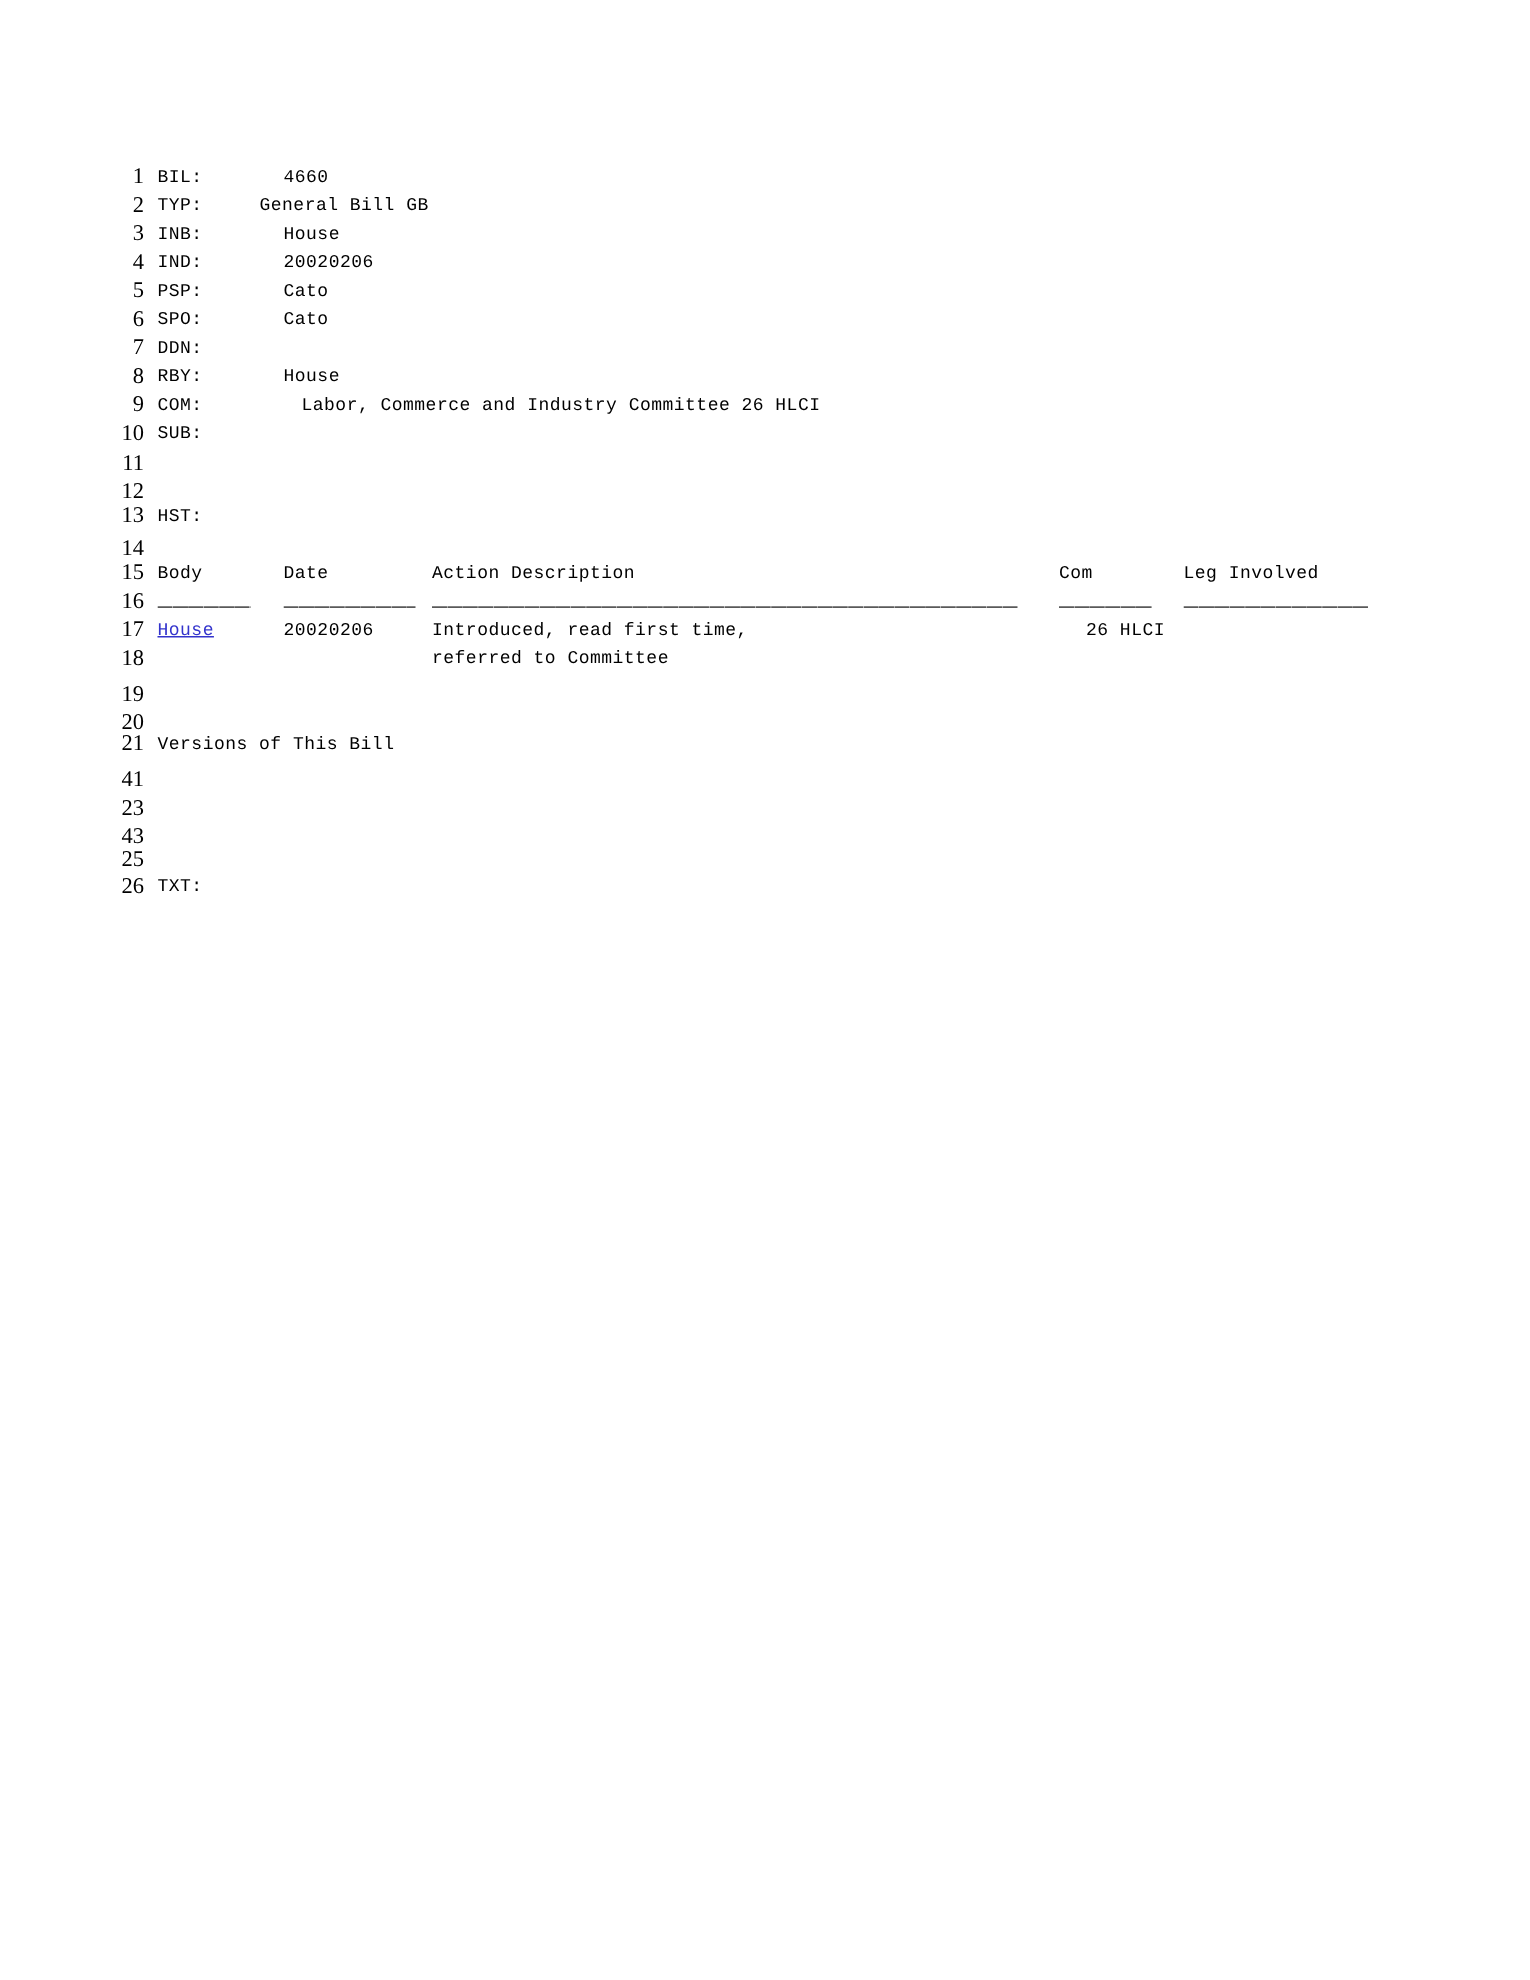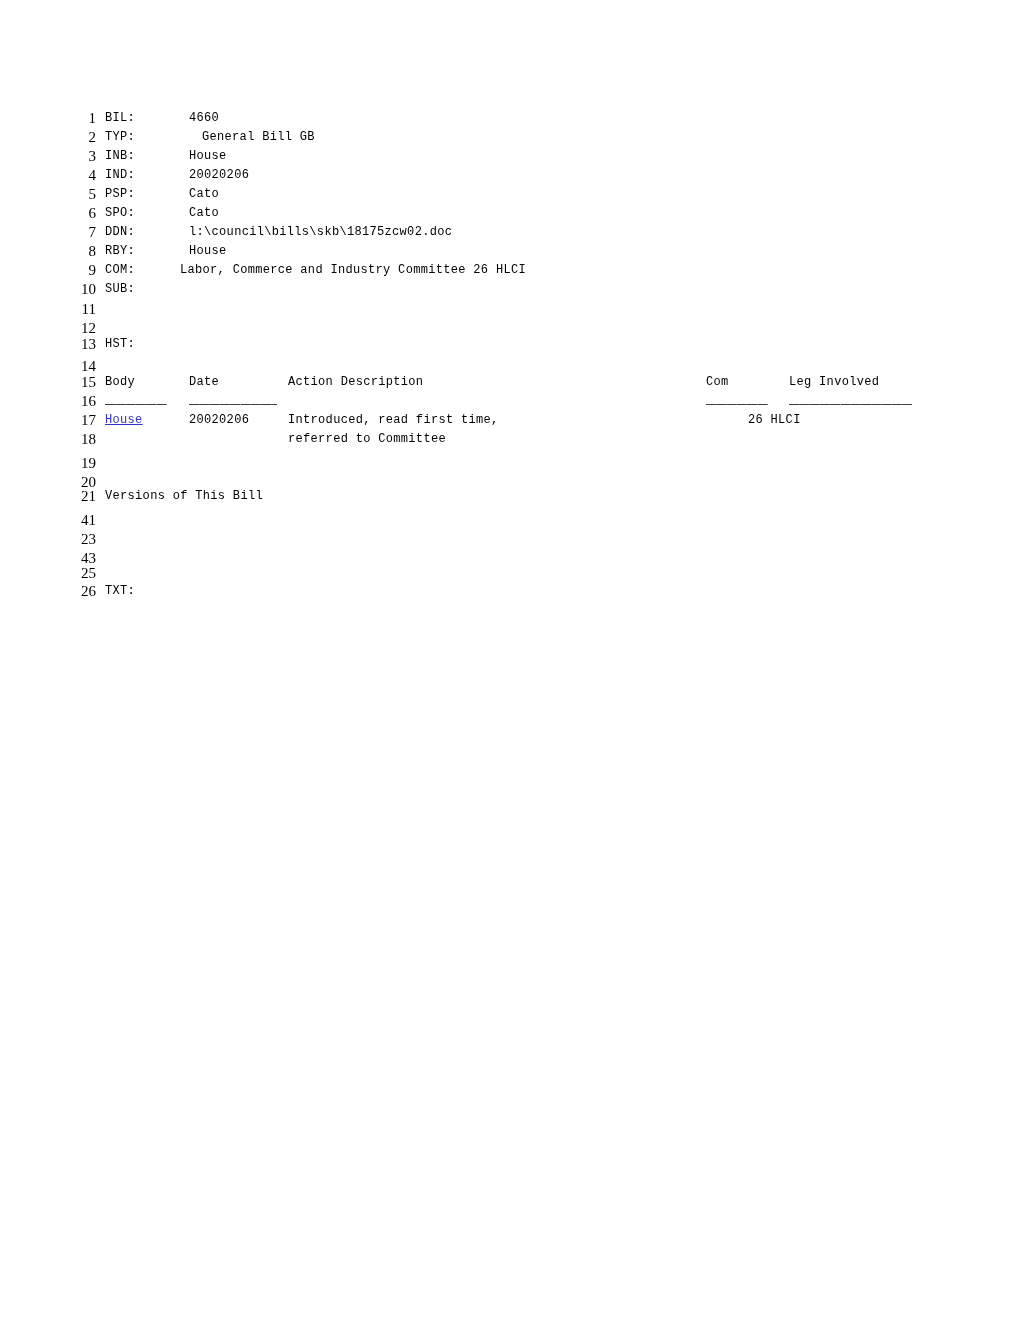--- a/index.html
+++ b/index.html
@@ -97,62 +97,62 @@
   <div class="lineno" style="top:513px">41</div>
   <div class="lineno" style="top:532px">23</div>
   <div class="lineno" style="top:551px">43</div>
   <div class="lineno" style="top:566px">25</div>
   <div class="lineno" style="top:584px">26</div>
 
   <div class="dline" style="top:110px"><span>BIL:</span></div>
   <div class="dline" style="top:110px; left:189px">4660</div>
 
   <div class="dline" style="top:129px"><span>TYP:</span></div>
-  <div class="dline" style="top:129px; left:202px">General Bill GB</div>
+  <div class="dline" style="top:129px; left:173px">General Bill GB</div>
 
   <div class="dline" style="top:148px"><span>INB:</span></div>
   <div class="dline" style="top:148px; left:189px">House</div>
 
   <div class="dline" style="top:167px"><span>IND:</span></div>
   <div class="dline" style="top:167px; left:189px">20020206</div>
 
   <div class="dline" style="top:186px"><span>PSP:</span></div>
   <div class="dline" style="top:186px; left:189px">Cato</div>
 
   <div class="dline" style="top:205px"><span>SPO:</span></div>
   <div class="dline" style="top:205px; left:189px">Cato</div>
 
   <div class="dline" style="top:224px"><span>DDN:</span></div>
-  <div class="dline" style="top:224px; left:189px">l:\council\bills\skb\18175zcw02.doc</div>
 
   <div class="dline" style="top:243px"><span>RBY:</span></div>
   <div class="dline" style="top:243px; left:189px">House</div>
 
   <div class="dline" style="top:262px"><span>COM:</span></div>
-  <div class="dline" style="top:262px; left:180px">Labor, Commerce and Industry Committee 26 HLCI</div>
+  <div class="dline" style="top:262px; left:201px">Labor, Commerce and Industry Committee 26 HLCI</div>
 
   <div class="dline" style="top:281px"><span>SUB:</span></div>
 
   <div class="dline" style="top:336px">HST:</div>
 
   <div class="dline" style="top:374px; left:105px">Body</div>
   <div class="dline" style="top:374px; left:189px">Date</div>
   <div class="dline" style="top:374px; left:288px">Action Description</div>
   <div class="dline" style="top:374px; left:706px">Com</div>
   <div class="dline" style="top:374px; left:789px">Leg Involved</div>
 
   <div class="rule" style="top:390px; left:105px; width:62px">_______</div>
   <div class="rule" style="top:390px; left:189px; width:88px">_________</div>
+  <div class="rule" style="top:390px; left:288px; width:392px">______________________________________</div>
   <div class="rule" style="top:390px; left:706px; width:62px">_______</div>
   <div class="rule" style="top:390px; left:789px; width:124px">____________</div>
 
   <div class="dline" style="top:412px; left:105px"><span class="doclink">House</span></div>
   <div class="dline" style="top:412px; left:189px">20020206</div>
   <div class="dline" style="top:412px; left:288px">Introduced, read first time,</div>
   <div class="dline" style="top:431px; left:288px">referred to Committee</div>
-  <div class="dline" style="top:412px; left:748px">26 HLCI</div>
+  <div class="dline" style="top:412px; left:724px">26 HLCI</div>
   <div class="dline" style="top:412px; left:789px"></div>
 
   <div class="dline" style="top:488px">Versions of This Bill</div>
 
   <div class="dline" style="top:583px">TXT:</div>
 
 </div>
 
 </body></html>

